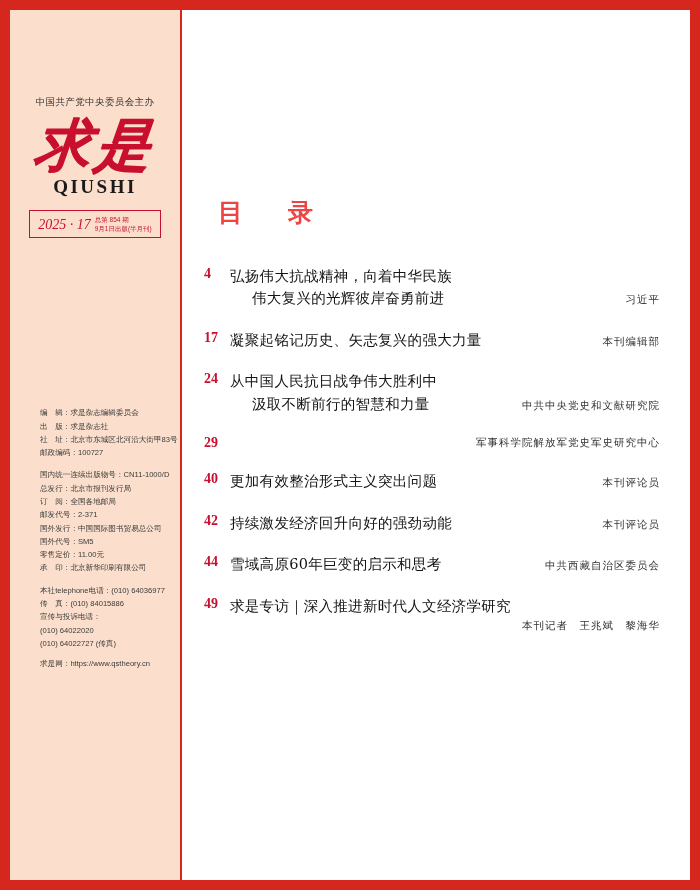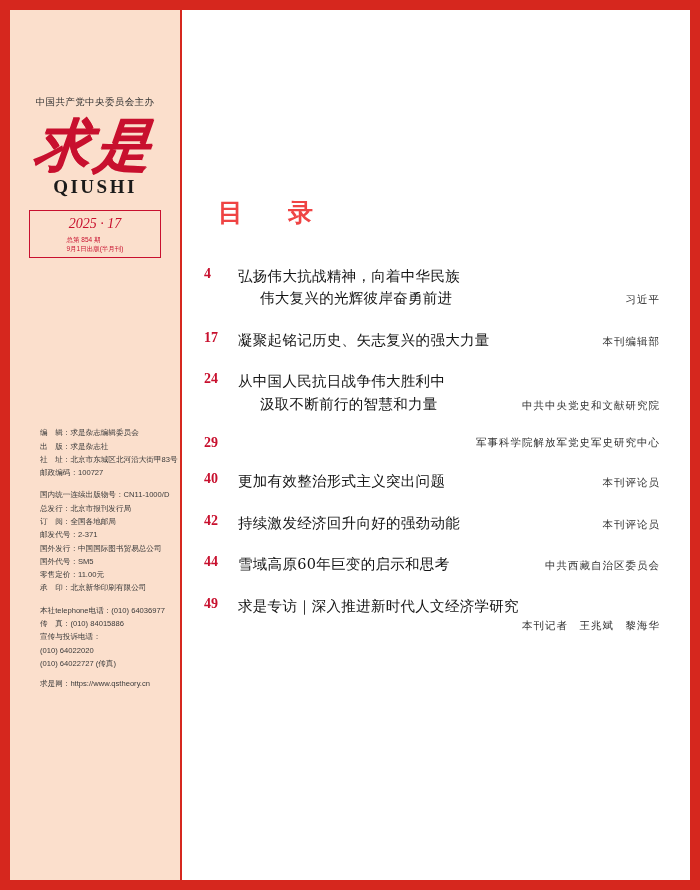--- a/index.html
+++ b/index.html
@@ -85,21 +85,20 @@
   .issue-box {
     margin: 12px auto 0 auto;
     width: 132px;
     border: 1px solid #c8102e;
     padding: 5px 4px 4px 4px;
     box-sizing: border-box;
     display: flex;
     align-items: center;
     justify-content: center;
     gap: 4px;
-    flex-direction: column;
   }
   .issue-main {
     font-family: "Liberation Serif", serif;
     font-size: 14px;
     color: #c8102e;
     font-style: italic;
     white-space: nowrap;
   }
   .issue-sub {
     font-size: 6.5px;
@@ -160,21 +159,20 @@
   }
   .entry .body {
     flex: 1;
   }
   .ttl {
     font-family: "DejaVu Serif", serif;
     font-size: 14.5px;
     color: #141414;
     line-height: 1.55;
     letter-spacing: 0.3px;
-    margin-left: 8px;
   }
   .ttl.l2 {
     padding-left: 22px;
   }
   .author {
     font-family: "DejaVu Serif", serif;
     font-size: 10.5px;
     color: #333;
     text-align: right;
     margin-top: 2px;

